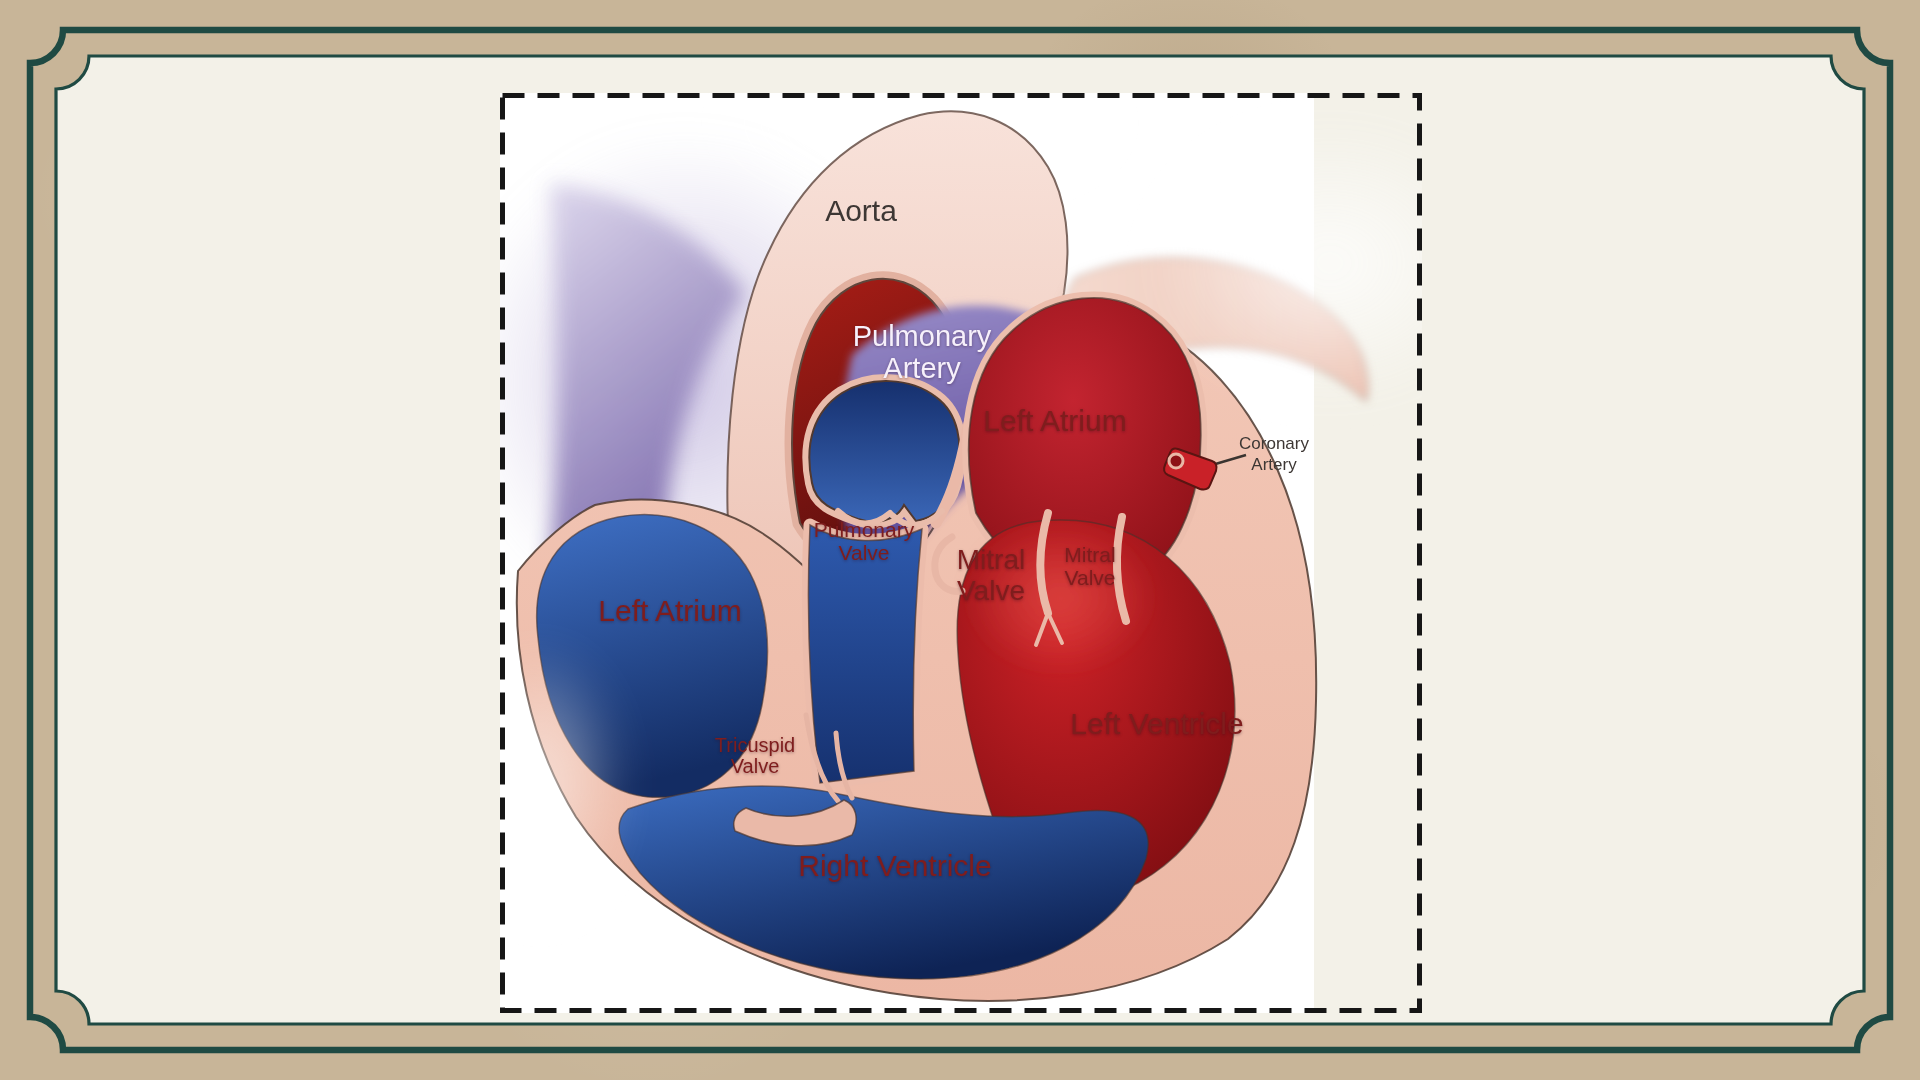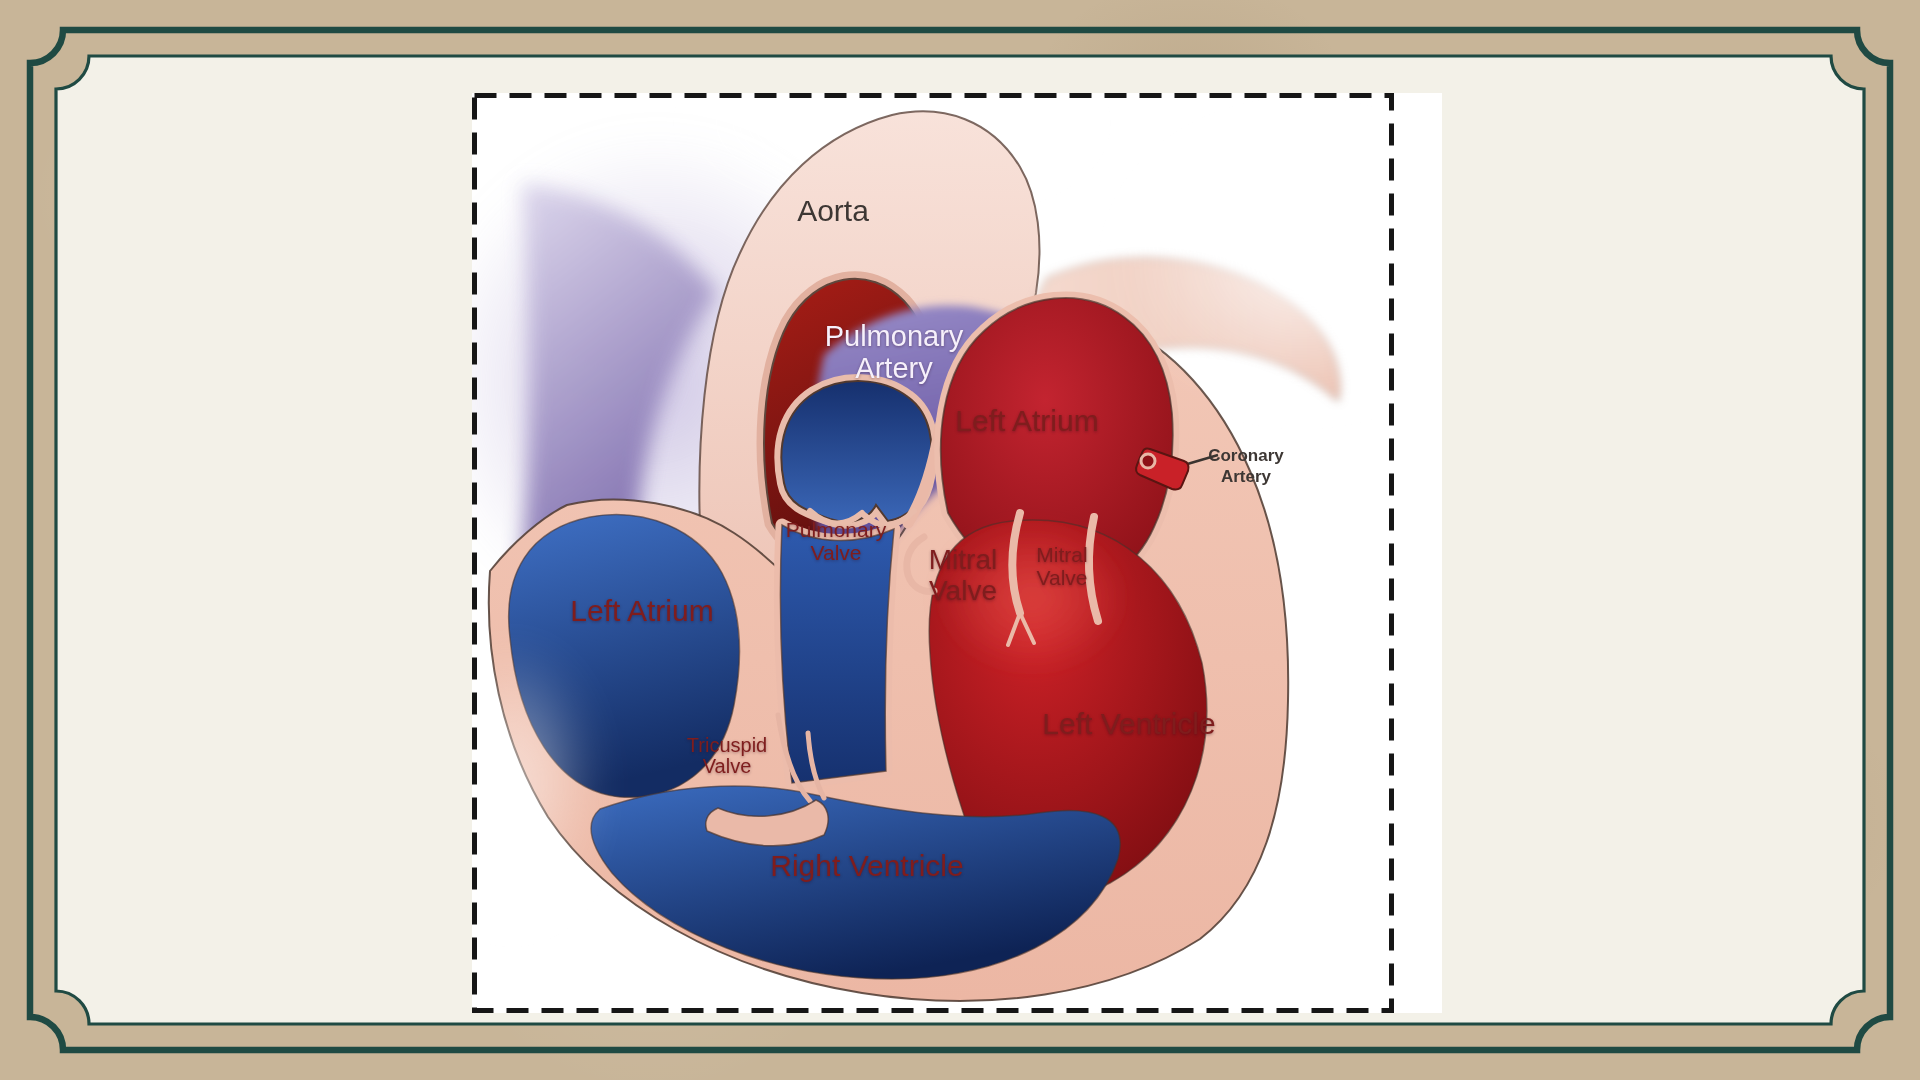--- a/index.html
+++ b/index.html
@@ -9,31 +9,31 @@
     background-image:
       radial-gradient(ellipse 340px 220px at 12% 18%, rgba(255,255,255,.10), transparent 60%),
       radial-gradient(ellipse 420px 280px at 86% 76%, rgba(118,94,58,.12), transparent 60%),
       radial-gradient(ellipse 260px 180px at 62% 8%, rgba(118,94,58,.10), transparent 60%),
       radial-gradient(ellipse 320px 240px at 34% 88%, rgba(255,255,255,.08), transparent 60%),
       radial-gradient(ellipse 500px 300px at 50% 50%, rgba(255,255,255,.05), transparent 70%);
     position:relative;
   }
   .frame-svg{position:absolute;left:0;top:0;width:1920px;height:1080px;}
   .dashed-box{
-    position:absolute;left:472px;top:93px;width:970px;height:920px;
+    position:absolute;left:500px;top:93px;width:814px;height:920px;
     background:#ffffff;
   }
   .heart-svg{position:absolute;left:0;top:0;width:922px;height:920px;}
   .lbl{position:absolute;transform:translate(-50%,-50%);text-align:center;white-space:nowrap;font-weight:400;}
   .lbl.light{color:#7f1d1d;text-shadow:0 1px 3px rgba(45,10,30,.38);}
   .lbl.dark{color:#3d3734;text-shadow:none;}
   .l-aorta{left:361px;top:118px;font-size:30px;font-weight:500;}
   .l-pa{left:422px;top:259px;font-size:29px;line-height:32px;color:#f6f0fb !important;}
   .l-la{left:555px;top:328px;font-size:30px;}
-  .l-cor{left:774px;top:361px;font-size:17px;line-height:21px;font-weight:700;margin-top:12px;}
+  .l-cor{left:774px;top:361px;font-size:17px;line-height:21px;font-weight:400;}
   .l-pv{left:364px;top:448px;font-size:21px;line-height:23px;}
   .l-av{left:491px;top:482px;font-size:28px;line-height:31px;}
   .l-mv{left:590px;top:473px;font-size:21px;line-height:23px;}
   .l-ra{left:170px;top:518px;font-size:30px;}
   .l-tv{left:255px;top:663px;font-size:20px;line-height:21px;text-align:center;}
   .l-rv{left:395px;top:773px;font-size:30px;}
   .l-lv{left:657px;top:631px;font-size:30px;text-align:center;}
 </style>
 </head>
 <body>

